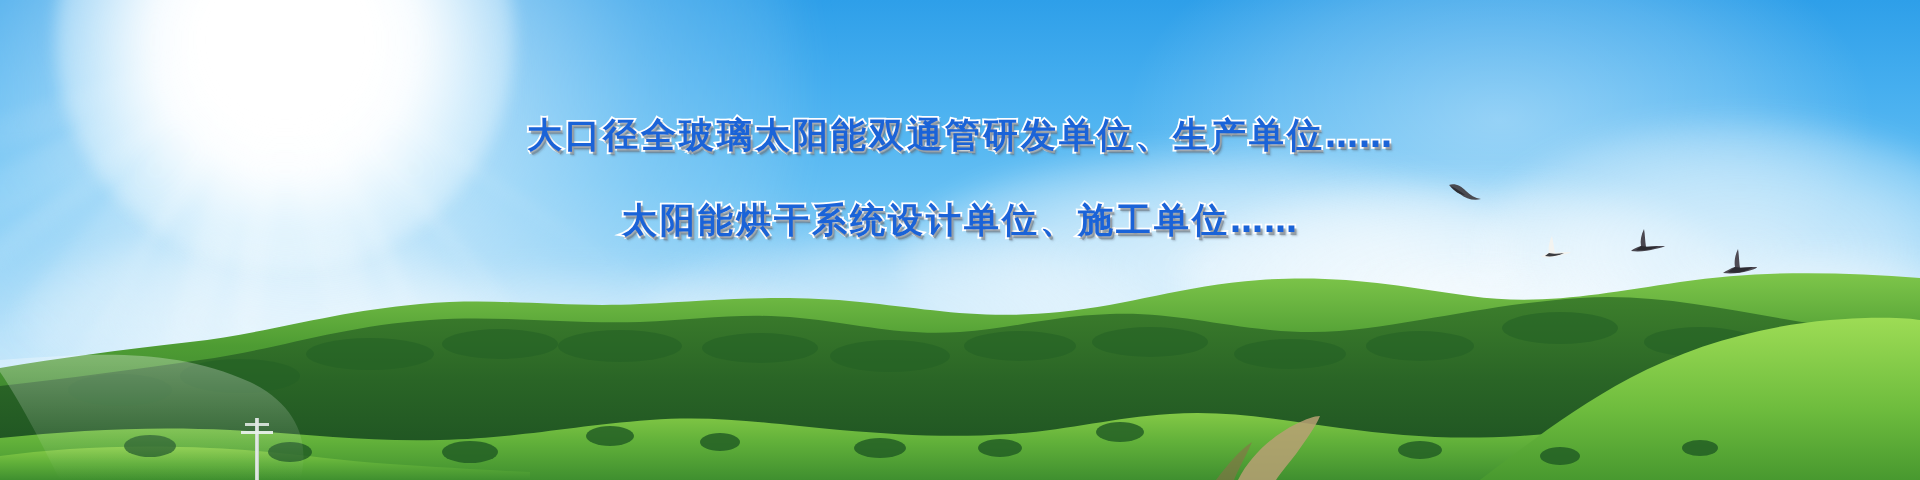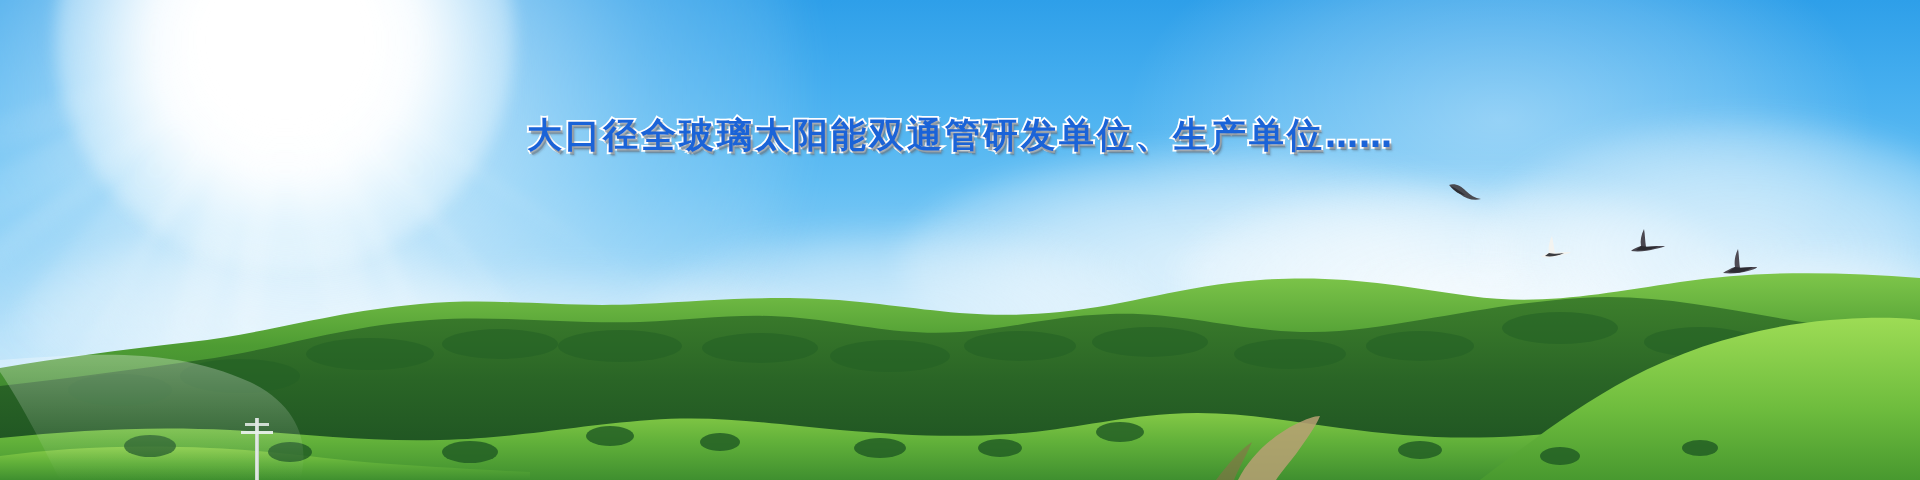--- a/index.html
+++ b/index.html
@@ -299,15 +299,16 @@
         L60,230 C40,190 18,148 0,122 Z"></path>
     </svg>
 
     <div class="pole"></div>
     <div class="pole-arm"></div>
     <div class="pole-arm2"></div>
   </div>
 
   <div class="headline">
     <span class="hl-line"><span>大口径全玻璃太阳能双通管研发单位、生产单位</span><span class="ell">……</span></span>
+    <span class="hl-line line2"><span>太阳能烘干系统设计单位、施工单位</span><span class="ell">……</span></span>
   </div>
 
 </div>
 
 </body></html>

